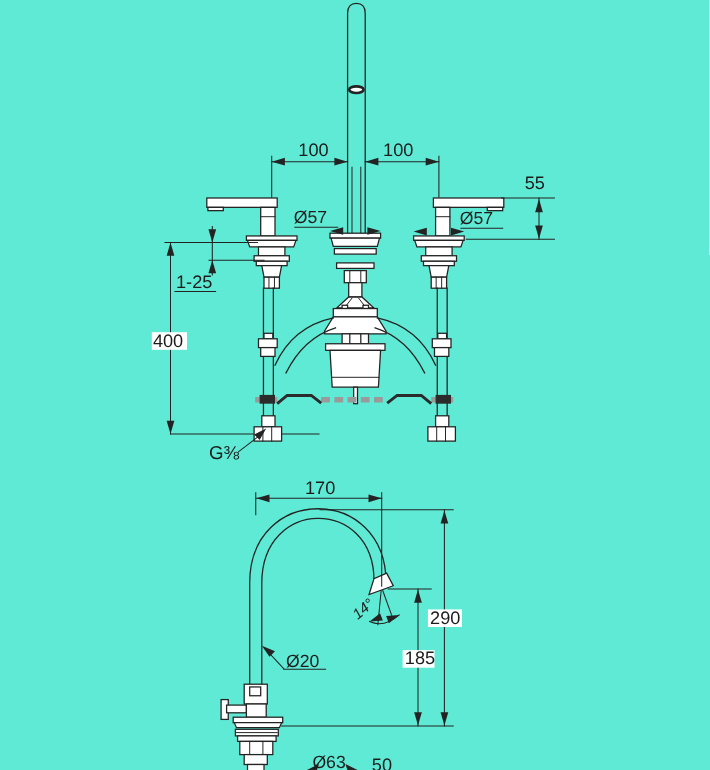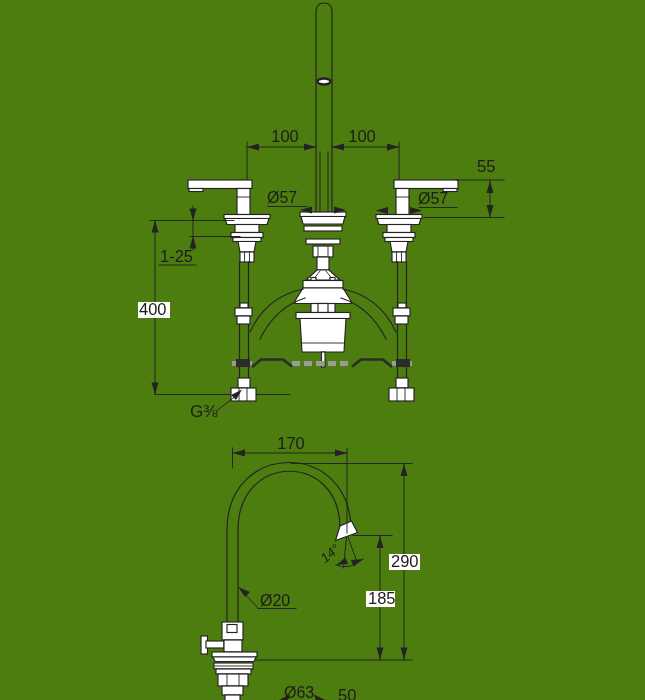--- a/index.html
+++ b/index.html
@@ -1,16 +1,16 @@
 <!DOCTYPE html>
 <html><head>
 <meta charset="utf-8">
 <style>
   html,body{margin:0;padding:0;background:#ffffff;}
-  #canvas{position:relative;width:645px;height:700px;background:#4d7c0f;overflow:hidden;text-align:center;}
+  #canvas{position:relative;width:645px;height:700px;background:#5eead4;overflow:hidden;text-align:center;}
   svg{display:block;}
   text{font-family:"Liberation Sans","DejaVu Sans",sans-serif;fill:#1c1c1c;}
   .ln{stroke:#232323;stroke-width:1.15;fill:none;stroke-linecap:square;}
   .thin{stroke-width:0.9;}
   .wfill{fill:#ffffff;stroke:#232323;stroke-width:1.15;}
   .dim{stroke:#232323;stroke-width:0.95;fill:none;stroke-linecap:square;}
   .arr{fill:#232323;stroke:none;}
   .dimtext{font-size:16.5px;}
   .diatext{font-size:16px;}
   .angtext{font-size:13.5px;font-style:italic;}

